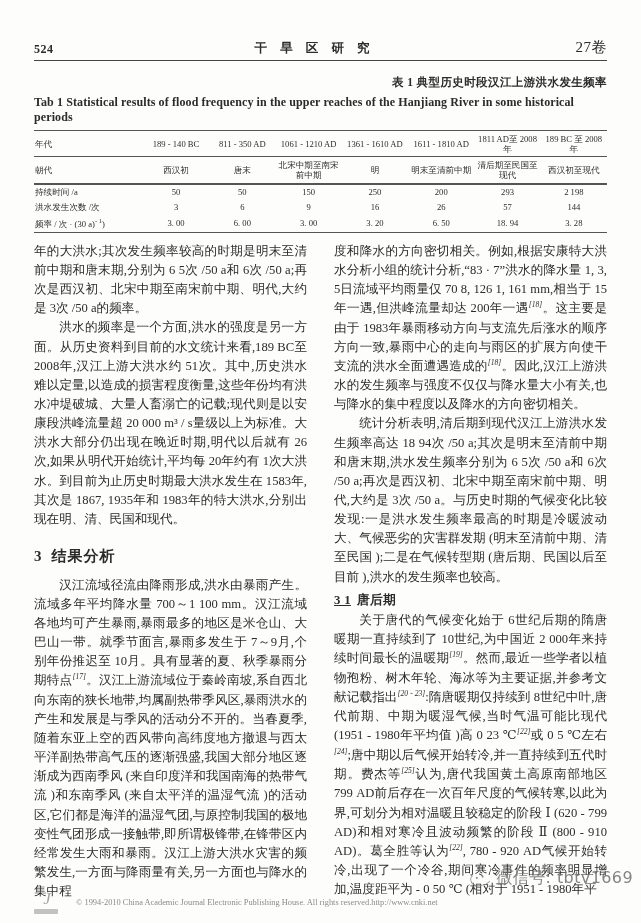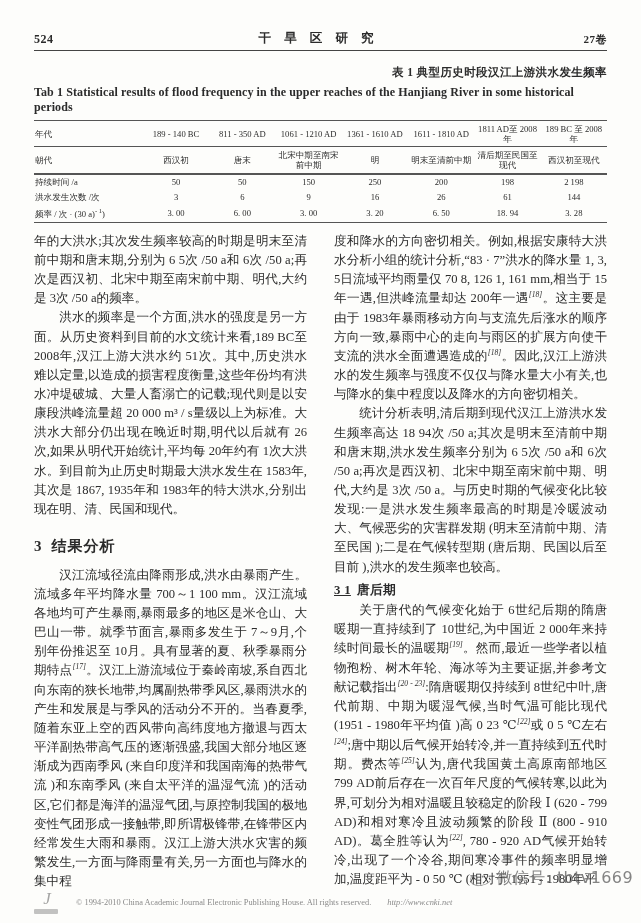--- a/index.html
+++ b/index.html
@@ -8,35 +8,35 @@
     background:#fdfdfb;
     font-family:"Liberation Serif","DejaVu Serif",serif;
     color:#2b2b2b;
     position:relative;
     overflow:hidden;
   }
   .page{
     position:relative;
     width:641px;height:923px;
     box-sizing:border-box;
-    padding:0 34px;
+    padding:8px 34px;
   }
   
   .runhead{
     display:flex;align-items:flex-end;justify-content:space-between;
     padding-top:30px;
     font-size:11.5px;
     letter-spacing:.5px;
   }
   .runhead .folio{font-weight:bold;font-size:12px;}
   .runhead .jtitle{
     font-family:"Liberation Serif","DejaVu Serif",serif;
     font-size:12.5px;letter-spacing:5px;font-weight:bold;
   }
-  .runhead .vol{font-size:11px;font-weight:bold;}
+  .runhead .vol{font-size:15px;font-weight:normal;}
   .runhead-rule{
     border-bottom:1.3px solid #444;
     margin-top:3px;
   }
   
   .tbl-wrap{margin-top:14px;}
   .tbl-cap-cn{
     text-align:right;font-size:11.5px;font-weight:bold;
     letter-spacing:.4px;margin-bottom:5px;
   }
@@ -133,21 +133,21 @@
     display:block;text-align:center;line-height:19px;
   }
   .cnki-logo .bar{
     display:block;width:24px;height:5px;background:#9b9b9b;
     border-radius:1px;margin-top:1px;
   }
   .cnki-text{
     font-size:8.4px;color:#8a8a8a;
     font-family:"Liberation Serif","DejaVu Serif",serif;
   }
-  .cnki-text .url{margin-left:16px;font-style:italic;}
+  .cnki-text .url{margin-left:0;}
 </style>
 </head>
 <body>
 
 <div class="page">
 
   <div class="runhead">
     <span class="folio">524</span>
     <span class="jtitle">干 旱 区 研 究</span>
     <span class="vol">27卷</span>
@@ -192,31 +192,31 @@
           <td>清后期至民国至现代</td>
           <td>西汉初至现代</td>
         </tr>
         <tr class="midrule-dbl">
           <td class="rowhead">持续时间 /a</td>
           <td>50</td>
           <td>50</td>
           <td>150</td>
           <td>250</td>
           <td>200</td>
-          <td>198</td>
+          <td>293</td>
           <td>2 198</td>
         </tr>
         <tr>
           <td class="rowhead">洪水发生次数 /次</td>
           <td>3</td>
           <td>6</td>
           <td>9</td>
           <td>16</td>
           <td>26</td>
-          <td>61</td>
+          <td>57</td>
           <td>144</td>
         </tr>
         <tr class="botrule">
           <td class="rowhead"><span>频率 / 次 · (30 a)</span><span class="sup">- 1</span><span>)</span></td>
           <td>3. 00</td>
           <td>6. 00</td>
           <td>3. 00</td>
           <td>3. 20</td>
           <td>6. 50</td>
           <td>18. 94</td>

